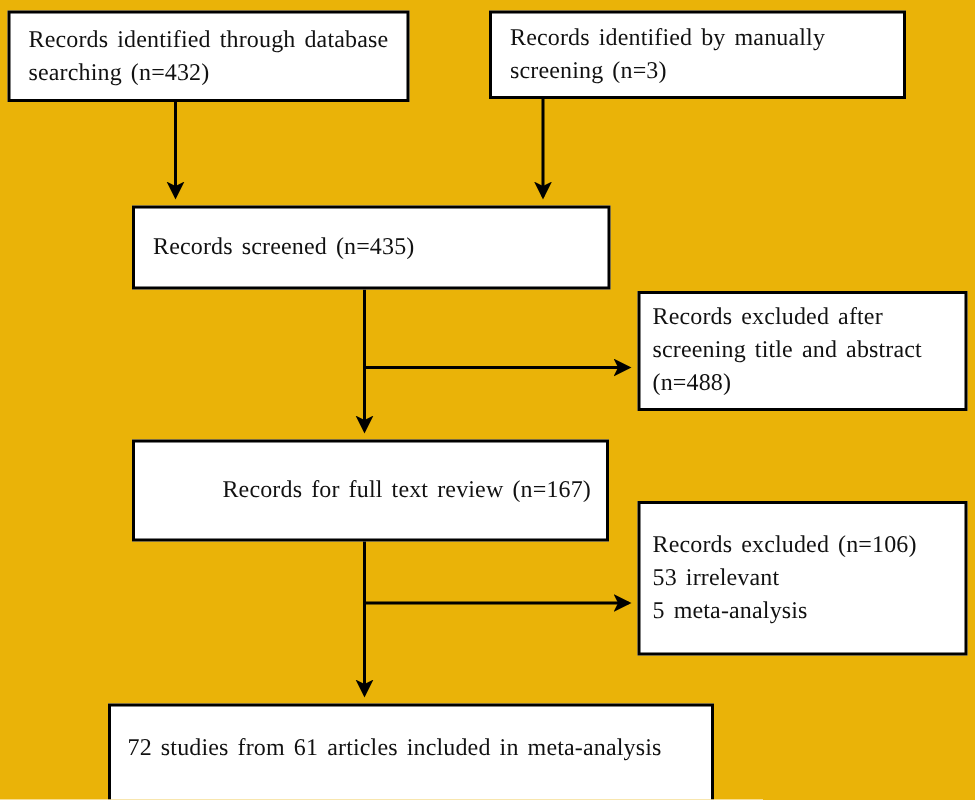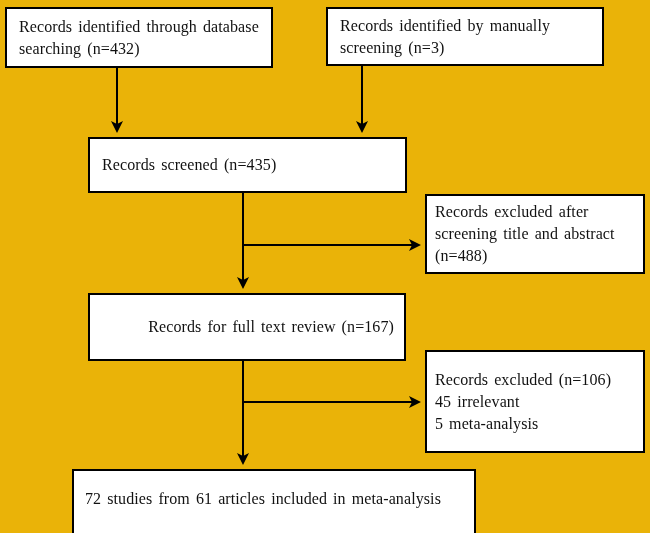--- a/index.html
+++ b/index.html
@@ -39,21 +39,21 @@
   }
   .flow-box .txt {
     display: block;
   }
   
   #box-identified-database { left: 5px;   top: 7px;   width: 268px; height: 61px;  padding: 2px 10px 2px 12px; }
   #box-identified-manual   { left: 298px; top: 7px;   width: 278px; height: 59px;  padding: 2px 10px 2px 12px; margin-left: 28px; }
   #box-screened            { left: 88px;  top: 137px; width: 319px; height: 56px;  padding: 2px 10px 2px 12px; }
   #box-excluded-screening  { left: 425px; top: 194px; width: 220px; height: 80px;  padding: 2px 4px 2px 8px; }
   #box-full-text           { left: 88px;  top: 293px; width: 318px; height: 68px;  padding: 2px 10px 2px 12px; text-align: right; }
-  #box-excluded-fulltext   { left: 425px; top: 350px; width: 220px; height: 103px; padding: 2px 4px 2px 8px; }
+  #box-excluded-fulltext   { left: 425px; top: 334px; width: 220px; height: 103px; padding: 2px 4px 2px 8px; }
   #box-included            { left: 72px;  top: 469px; width: 404px; height: 71px;  padding: 2px 8px 14px 11px; }
 </style>
 </head>
 <body>
 
 <div class="figure">
 
   <svg class="arrow-layer" viewBox="0 0 650 533" xmlns="http://www.w3.org/2000/svg">
     <defs>
       <marker id="arrowhead" markerUnits="userSpaceOnUse" markerWidth="14" markerHeight="14" refX="10" refY="6" orient="auto">
@@ -83,21 +83,21 @@
   <div class="flow-box" id="box-excluded-screening">
     <span class="txt">Records excluded after screening title and abstract (n=488)</span>
   </div>
 
   <div class="flow-box" id="box-full-text">
     <span class="txt">Records for full text review (n=167)</span>
   </div>
 
   <div class="flow-box" id="box-excluded-fulltext">
     <span class="txt">Records excluded (n=106)</span>
-    <span class="txt">45 irrelevant</span>
+    <span class="txt">53 irrelevant</span>
     <span class="txt">5 meta-analysis</span>
   </div>
 
   <div class="flow-box" id="box-included">
     <span class="txt">72 studies from 61 articles included in meta-analysis</span>
   </div>
 
 </div>
 
 </body></html>

